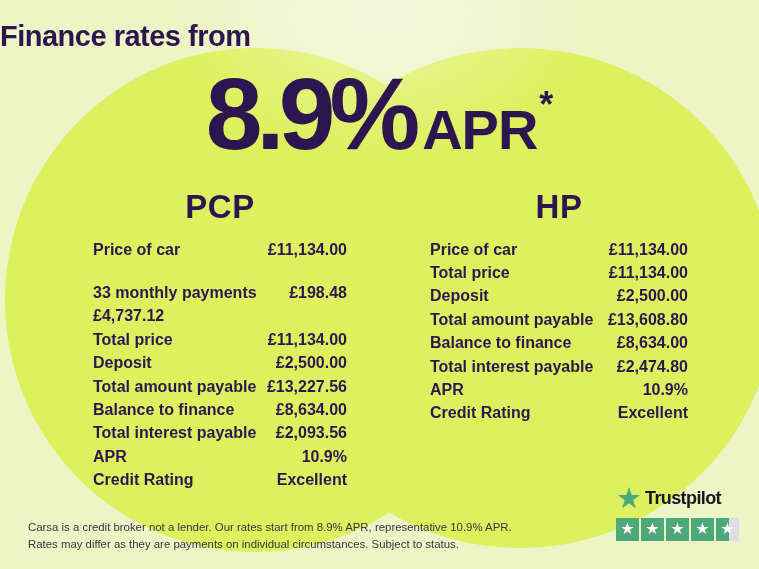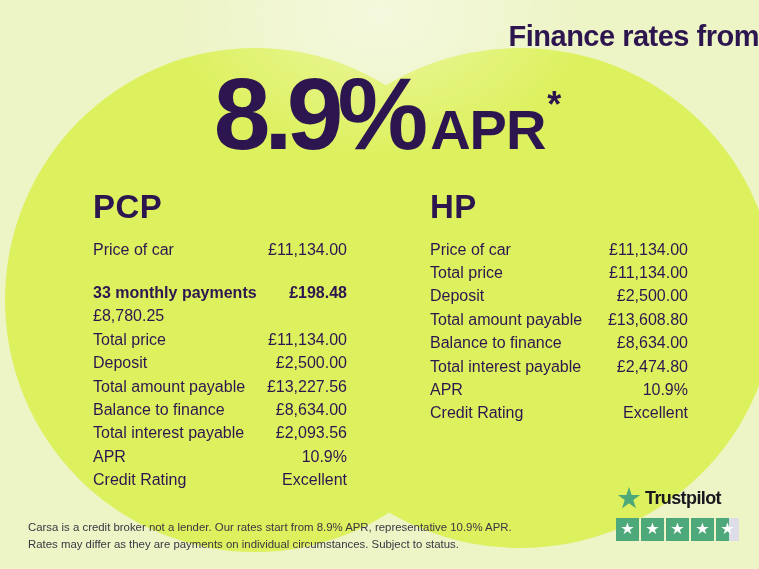--- a/index.html
+++ b/index.html
@@ -8,31 +8,31 @@
   }
   *{margin:0;padding:0;box-sizing:border-box;}
   html,body{width:759px;height:569px;}
   body{font-family:"Liberation Sans", sans-serif;}
   .stage{position:relative;width:759px;height:569px;background:var(--bg);overflow:hidden;}
   .circle{position:absolute;border-radius:50%;background:var(--circle);}
   .circle-left{left:5px;top:48px;width:500px;height:504px;}
   .circle-right{left:265px;top:48px;width:510px;height:500px;}
   .glow{position:absolute;inset:0;pointer-events:none;
     background:radial-gradient(ellipse 280px 190px at 380px 15px, rgba(255,255,255,0.42), rgba(255,255,255,0) 75%);}
-  .hdr{position:absolute;top:0;left:16px;right:0;text-align:right;}
+  .hdr{position:absolute;top:0;left:0;right:0;text-align:left;}
   .title{margin-top:20px;font-size:29px;font-weight:700;letter-spacing:-0.5px;color:var(--ink);}
   .rate-line{margin-top:0;display:flex;justify-content:center;align-items:baseline;}
   .rate-big{font-size:102px;font-weight:700;letter-spacing:-6px;line-height:1.02;color:var(--ink);margin-top:9px;}
   .rate-apr{font-size:56px;font-weight:700;letter-spacing:-1px;margin-left:8px;color:var(--ink);}
   .rate-ast{font-size:36px;font-weight:700;color:var(--ink);position:relative;top:-32px;margin-left:2px;}
   .col{position:absolute;top:188px;color:var(--ink);}
   .col-pcp{left:93px;width:254px;}
   .col-hp{left:430px;width:258px;}
-  .col-title{margin:0 0 12px;text-align:left;font-size:33px;font-weight:700;letter-spacing:0.5px;}
-  .row{display:flex;justify-content:space-between;align-items:center;height:23.4px;font-size:16px;}
+  .col-title{margin:0 0 12px;text-align:center;font-size:33px;font-weight:700;letter-spacing:0.5px;}
+  .row{display:flex;justify-content:space-between;align-items:center;height:23.4px;font-size:16px;font-weight:bold;}
   .row .val{text-align:left;}
   .row.bold{font-weight:700;margin-top:20px;}
   .disclaimer{position:absolute;left:28px;top:519px;font-size:11.4px;line-height:1.5;color:var(--muted);}
   .trustpilot{position:absolute;right:17px;top:484px;width:126px;cursor:pointer;}
   .tp-logo{display:flex;align-items:center;gap:3px;}
   .tp-star-icon{color:var(--tp-green);font-size:29px;line-height:1;}
   .tp-brand{font-size:18px;font-weight:700;letter-spacing:-0.6px;color:var(--tp-text);}
   .tp-stars{display:flex;gap:2px;margin-top:5px;}
   .tp-box{width:23px;height:23px;background:var(--tp-green);display:flex;align-items:center;justify-content:center;}
   .tp-box-star{color:#ffffff;font-size:16px;line-height:1;transform:translateY(-1px);}
@@ -59,21 +59,21 @@
     <div class="rows">
         <div class="row">
           <span class="lbl">Price of car</span>
           <span class="val">£11,134.00</span>
         </div>
         <div class="row bold">
           <span class="lbl">33 monthly payments</span>
           <span class="val">£198.48</span>
         </div>
         <div class="row">
-          <span class="val">£8,780.25</span>
+          <span class="val">£4,737.12</span>
         </div>
         <div class="row">
           <span class="lbl">Total price</span>
           <span class="val">£11,134.00</span>
         </div>
         <div class="row">
           <span class="lbl">Deposit</span>
           <span class="val">£2,500.00</span>
         </div>
         <div class="row">

